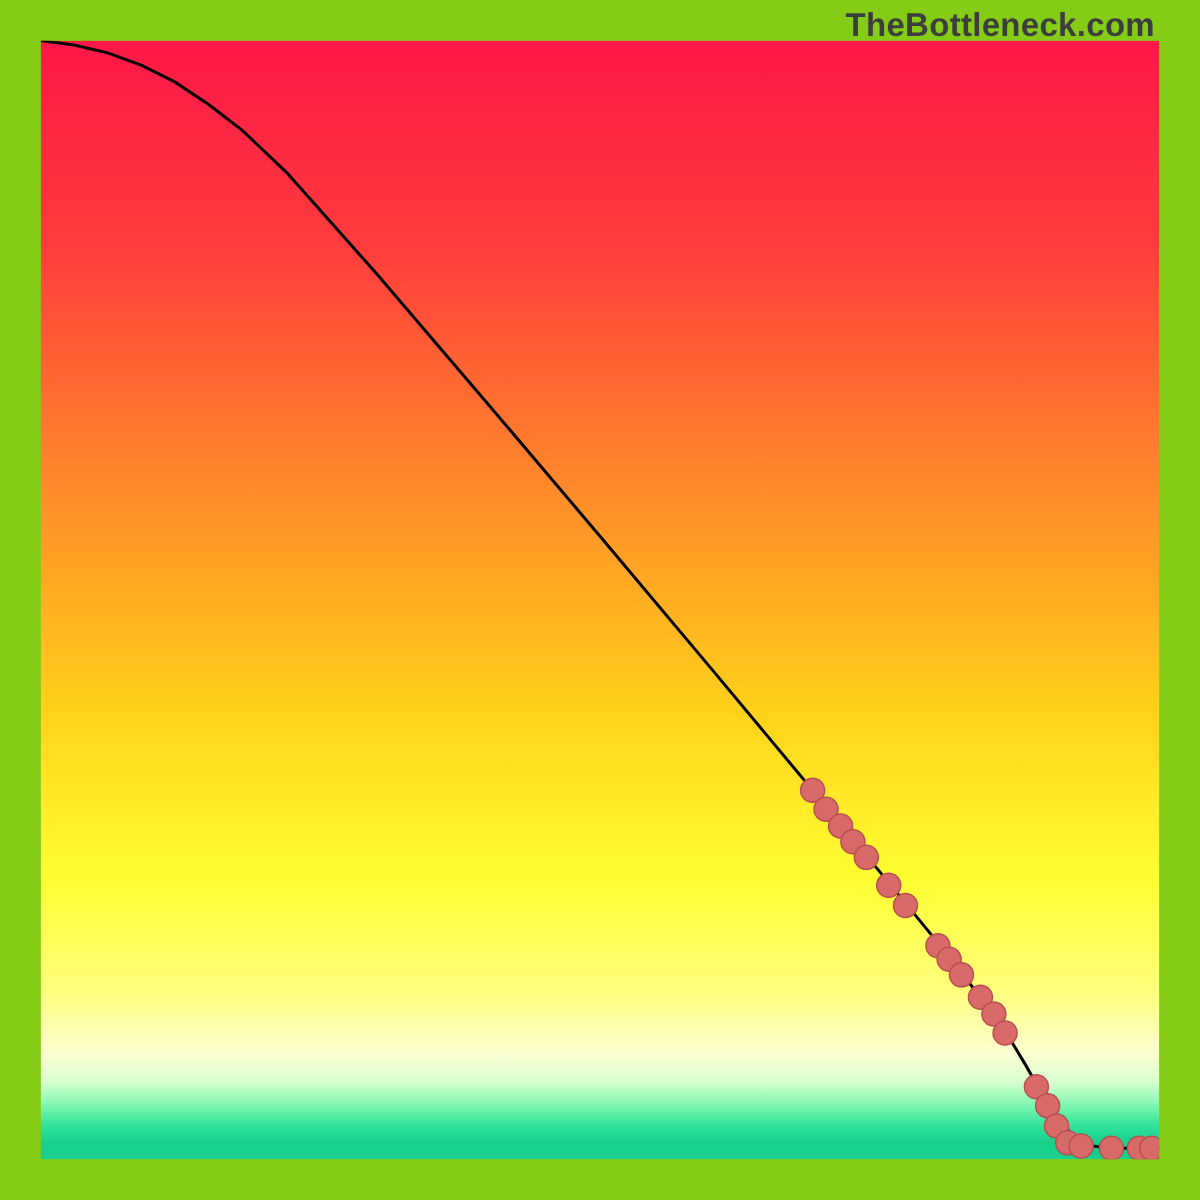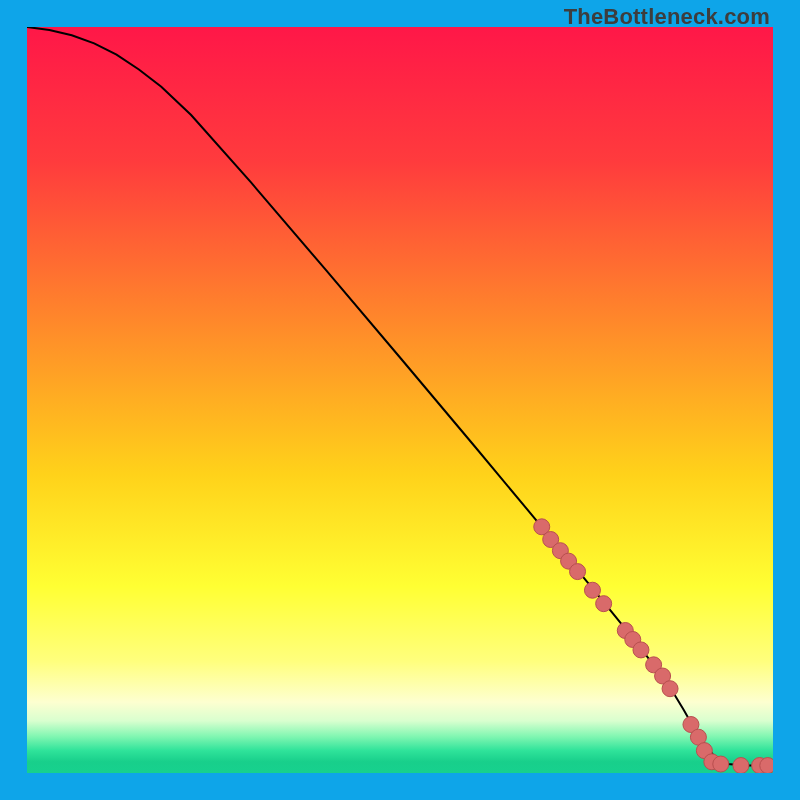--- a/index.html
+++ b/index.html
@@ -9,21 +9,21 @@
     height: 800px;
     overflow: hidden;
     background: #000;
     font-family: Arial, Helvetica, sans-serif;
   }
   .frame {
     position: absolute;
     top: 0; left: 0;
     width: 800px;
     height: 800px;
-    background: #0ea5e9;
+    background: #84cc16;
   }
   .plot {
     position: absolute;
     top: 27px;
     left: 27px;
     width: 746px;
     height: 746px;
     overflow: hidden;
   }
   .watermark {

